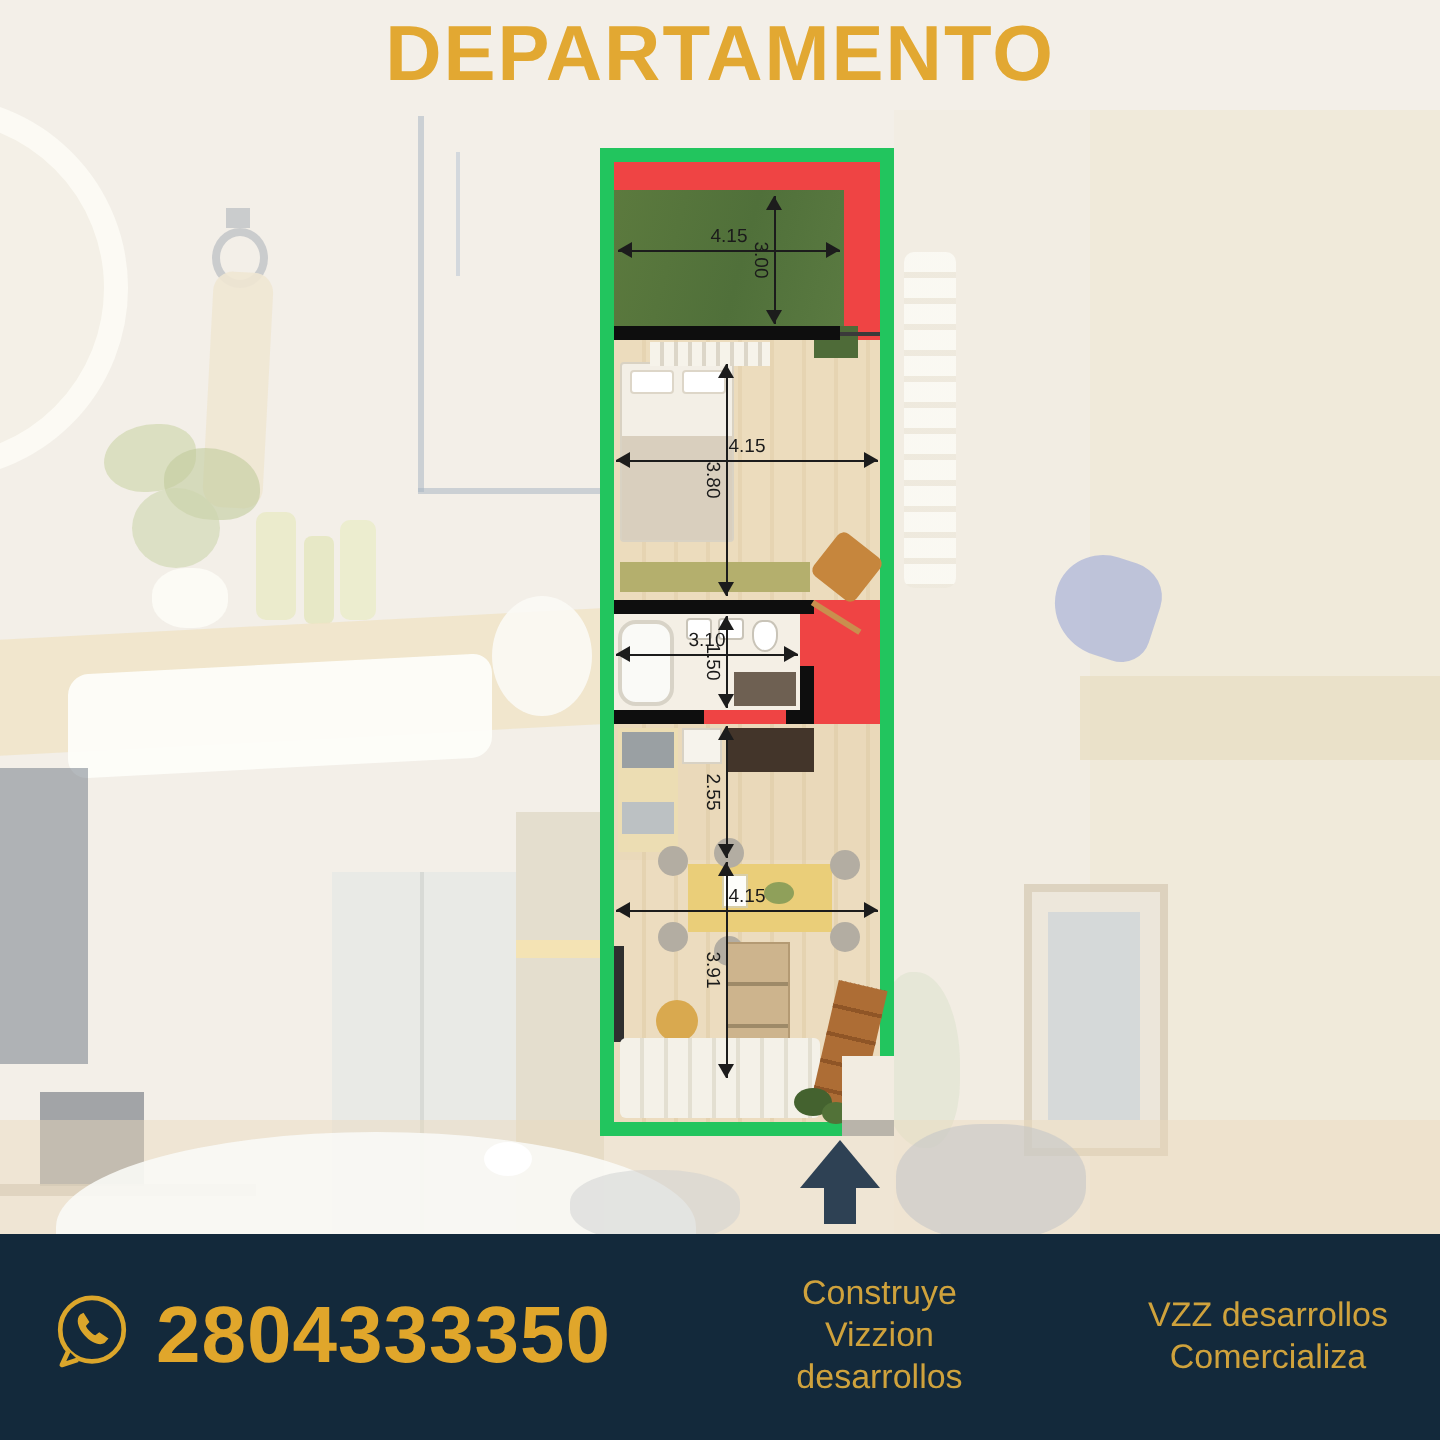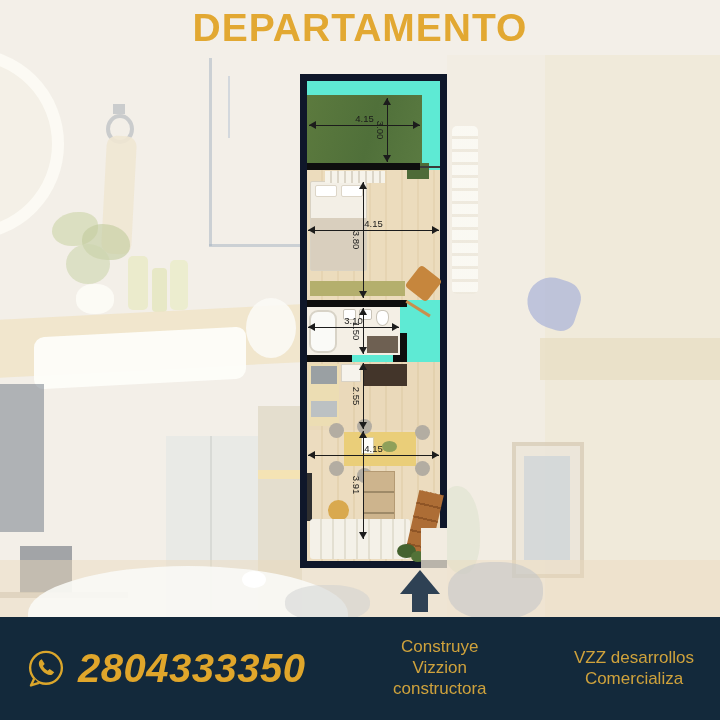--- a/index.html
+++ b/index.html
@@ -51,21 +51,21 @@
   .chair-bg1{ left:448px; top:562px; width:95px; height:58px; background:#c5c7c8; border-radius:45%; opacity:.6; }
   .chair-bg2{ left:285px; top:585px; width:85px; height:36px; background:#cdcfcf; border-radius:45%; opacity:.5; }
   .hall-plant{ left:438px; top:486px; width:42px; height:88px; background:#dde2cf; border-radius:45% 55% 40% 60%; opacity:.6; }
 
   
   #title { position:absolute; top:6px; left:0; width:720px; text-align:center;
            font-size:39px; font-weight:bold; letter-spacing:1px; color:#e2a832; }
 
   
   #plan { position:absolute; left:300px; top:74px; width:133px; height:480px;
-          border:7px solid #0f172a; background:#5eead4; box-sizing:content-box; }
+          border:7px solid #22c55e; background:#ef4444; box-sizing:content-box; }
   #plan .wall { position:absolute; background:#0e0e0e; }
   .thinline { position:absolute; background:#3a3a3a; }
   .gap-patch { position:absolute; right:-7px; bottom:-7px; width:26px; height:40px; background:#f2ece1; }
   .threshold { position:absolute; right:-7px; bottom:-7px; width:26px; height:8px; background:#b9b4aa; }
 
   .room { position:absolute; }
   .terrace { left:0; top:14px; width:115px; height:68px;
              background:linear-gradient(105deg,#5c7a3e 0%,#50703a 55%,#5a7a41 100%); }
   .terrace-ext { left:100px; top:82px; width:22px; height:16px; background:#4e6b38; }
   .bedroom-floor { left:0; top:89px; width:133px; height:130px;
@@ -127,21 +127,21 @@
 
   
   #entrance-arrow { position:absolute; left:400px; top:570px; width:40px; height:42px; }
   #entrance-arrow .head { width:0; height:0; margin:0 auto;
       border-left:20px solid transparent; border-right:20px solid transparent; border-bottom:24px solid #2e4154; }
   #entrance-arrow .stem { width:16px; height:18px; margin:0 auto; background:#2e4154; }
 
   
   #footer { position:absolute; left:0; top:617px; width:720px; height:103px; background:#13293b;
             display:flex; align-items:center; justify-content:space-between; padding:0 26px; }
-  .phone-group { display:flex; align-items:center; gap:12px;font-style:italic; }
+  .phone-group { display:flex; align-items:flex-start; gap:12px; }
   .phone-number { font-size:40px; font-weight:bold; color:#e0a62b; letter-spacing:0.5px; }
   .credit { text-align:center; color:#cfa23c; font-size:17px; line-height:1.22; }
   .logo { position:relative; width:92px; height:78px; }
   .logo-text { position:absolute; left:2px; bottom:2px; font-family:"Liberation Serif", serif;
                font-size:50px; color:#d4a32c; letter-spacing:-11px; z-index:1; }
   .logo-bar { position:absolute; width:5px; background:#ffffff; transform:skewX(-14deg); z-index:2; }
   .logo-bar.b1 { left:40px; top:10px; height:34px; }
   .logo-bar.b2 { left:50px; top:4px; height:42px; }
 </style>
 </head>
@@ -284,19 +284,19 @@
     <svg width="40" height="40" viewBox="0 0 34 34">
       <circle cx="17" cy="16" r="13.5" fill="none" stroke="#dba62b" stroke-width="2"></circle>
       <path d="M7 25 L4.2 31 L11 28.8" fill="#13293b" stroke="#dba62b" stroke-width="2" stroke-linejoin="round"></path>
       <path d="M12 9.6 c-1.9 1.9 -1.2 5.4 1.7 8.7 c2.9 3.3 6.6 4.7 8.6 3.4 l1.7-1.9 -3.9-2.7 -1.7 1.3 c-1.5-.7 -3.4-2.6 -4-4 l1.5-1.7 -2.5-3.9 z" fill="#dba62b"></path>
     </svg>
     <span class="phone-number">2804333350</span>
   </div>
   <div class="credit">
     <div>Construye</div>
     <div>Vizzion</div>
-    <div>constructora</div>
+    <div>desarrollos</div>
   </div>
   <div class="credit">
     <div>VZZ desarrollos</div>
     <div>Comercializa</div>
   </div>
 </div>
 
 </body></html>

